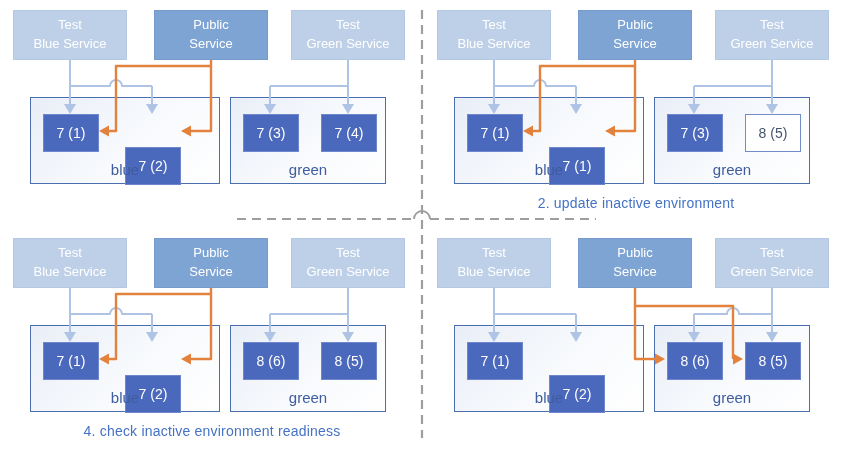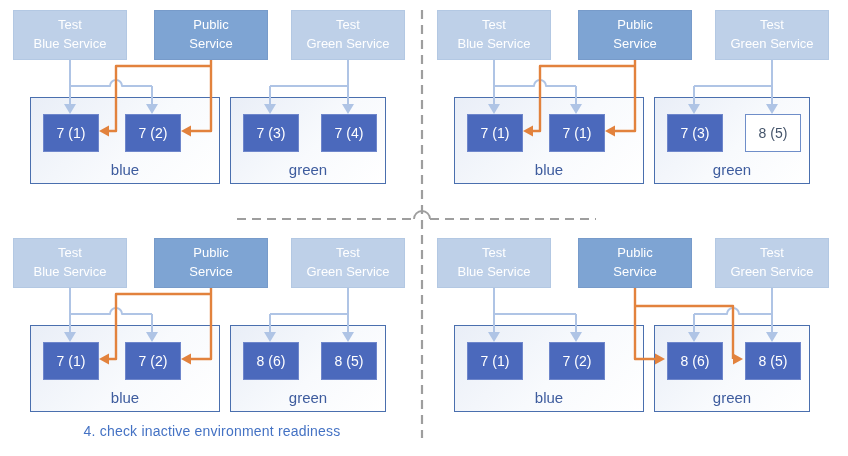--- a/index.html
+++ b/index.html
@@ -43,21 +43,21 @@
     display:flex;align-items:center;justify-content:center;
     font-size:14px;color:var(--pod-text,#fff);
     background:var(--pod-fill,#4b69bc);border:1px solid #6e86cb;
   }
   .pod.outlined{
     background:var(--pod-outlined-bg,#ffffff);
     border:1px solid var(--pod-outlined-border,#6f8ec9);
     color:var(--pod-outlined-text,#44546a);
   }
   .pod-1{left:12px;}
-  .pod-2b{left:94px;}
+  .pod-2b{left:94px;margin-top:33px;}
   .pod-2g{left:90px;}
 
   .caption{
     position:absolute;top:195px;left:0;width:100%;text-align:center;
     color:var(--caption,#4472c4);font-size:14px;letter-spacing:.2px;
   }
 
   svg.arrows{position:absolute;left:0;top:0;width:424px;height:228px;pointer-events:none;}
   svg.divider{position:absolute;left:0;top:0;width:848px;height:456px;pointer-events:none;z-index:10;}
   svg.divider .dash{stroke:var(--divider,#9e9e9e);stroke-width:2.2;fill:none;stroke-dasharray:9 6;}
@@ -145,20 +145,21 @@
         <path d="M270,86 H348" stroke="#afc4e5" stroke-width="2" fill="none" stroke-linejoin="round"></path>
         <path d="M270,86 V104" stroke="#afc4e5" stroke-width="2" fill="none" stroke-linejoin="round"></path>
         <polygon points="264,104 276,104 270,114" fill="#afc4e5"></polygon>
         <path d="M348,86 V104" stroke="#afc4e5" stroke-width="2" fill="none" stroke-linejoin="round"></path>
         <polygon points="342,104 354,104 348,114" fill="#afc4e5"></polygon>
         <path d="M211,60 V131 H191" stroke="#e2823d" stroke-width="2.4" fill="none" stroke-linejoin="round"></path>
         <polygon points="181,131 191,125.5 191,136.5" fill="#e2823d"></polygon>
         <path d="M211,66 H116 V131 H109" stroke="#e2823d" stroke-width="2.4" fill="none" stroke-linejoin="round"></path>
         <polygon points="99,131 109,125.5 109,136.5" fill="#e2823d"></polygon>
       </svg>
+    <div class="caption">2. update inactive environment</div>
   </div>
 
   <div class="panel" style="left:0;top:228px">
     <div class="svc svc-light svc-a">
       <span>Test</span>
       <span>Blue Service</span>
     </div>
     <div class="svc svc-public svc-b">
       <span>Public</span>
       <span>Service</span>

